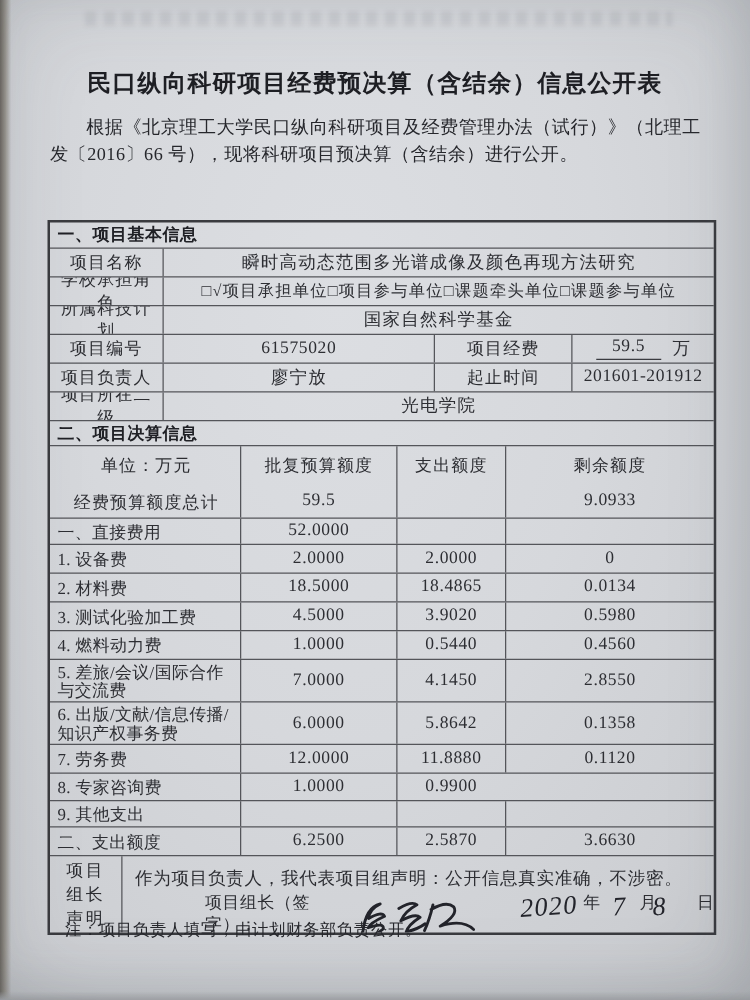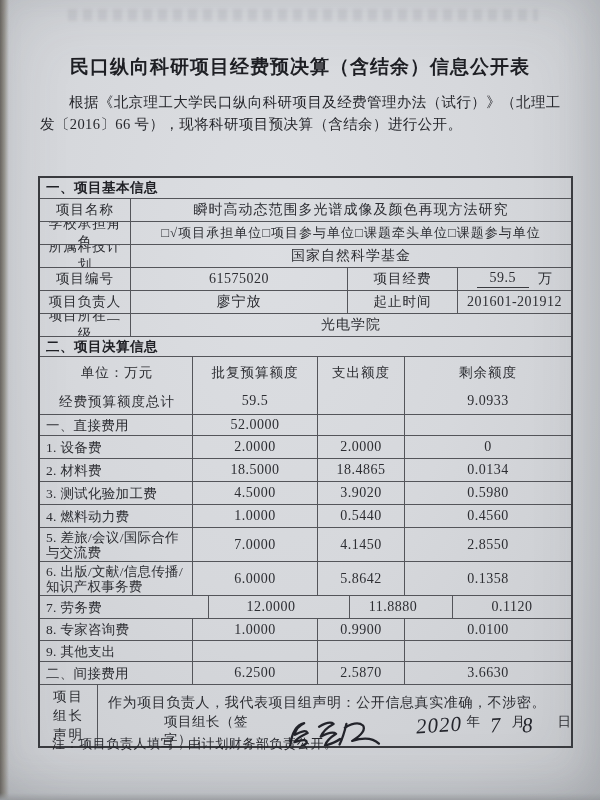--- a/index.html
+++ b/index.html
@@ -160,40 +160,39 @@
           <div class="fcell c2 num">7.0000</div>
           <div class="fcell c3 num">4.1450</div>
           <div class="fcell c4 num">2.8550</div>
         </div>
         <div class="frow" style="height: 34px;">
           <div class="fcell c1">6. 出版/文献/信息传播/知识产权事务费</div>
           <div class="fcell c2 num">6.0000</div>
           <div class="fcell c3 num">5.8642</div>
           <div class="fcell c4 num">0.1358</div>
         </div>
-        <div class="frow" style="height: 23px; gap: 16px;">
+        <div class="frow" style="height: 23px;">
           <div class="fcell c1">7. 劳务费</div>
           <div class="fcell c2 num">12.0000</div>
           <div class="fcell c3 num">11.8880</div>
           <div class="fcell c4 num">0.1120</div>
         </div>
         <div class="frow" style="height: 22px;">
           <div class="fcell c1">8. 专家咨询费</div>
           <div class="fcell c2 num">1.0000</div>
           <div class="fcell c3 num">0.9900</div>
-          <div class="fcell c4 num">0.0100</div>
         </div>
         <div class="frow" style="height: 21px;">
           <div class="fcell c1">9. 其他支出</div>
           <div class="fcell c2 num"></div>
           <div class="fcell c3 num"></div>
           <div class="fcell c4 num"></div>
         </div>
         <div class="frow" style="height: 23px;">
-          <div class="fcell c1">二、间接费用</div>
+          <div class="fcell c1">二、支出额度</div>
           <div class="fcell c2 num">6.2500</div>
           <div class="fcell c3 num">2.5870</div>
           <div class="fcell c4 num">3.6630</div>
         </div>
       </div>
 
     <div class="frow decl">
       <div class="fcell side lab">项目
 组长
 声明</div>

